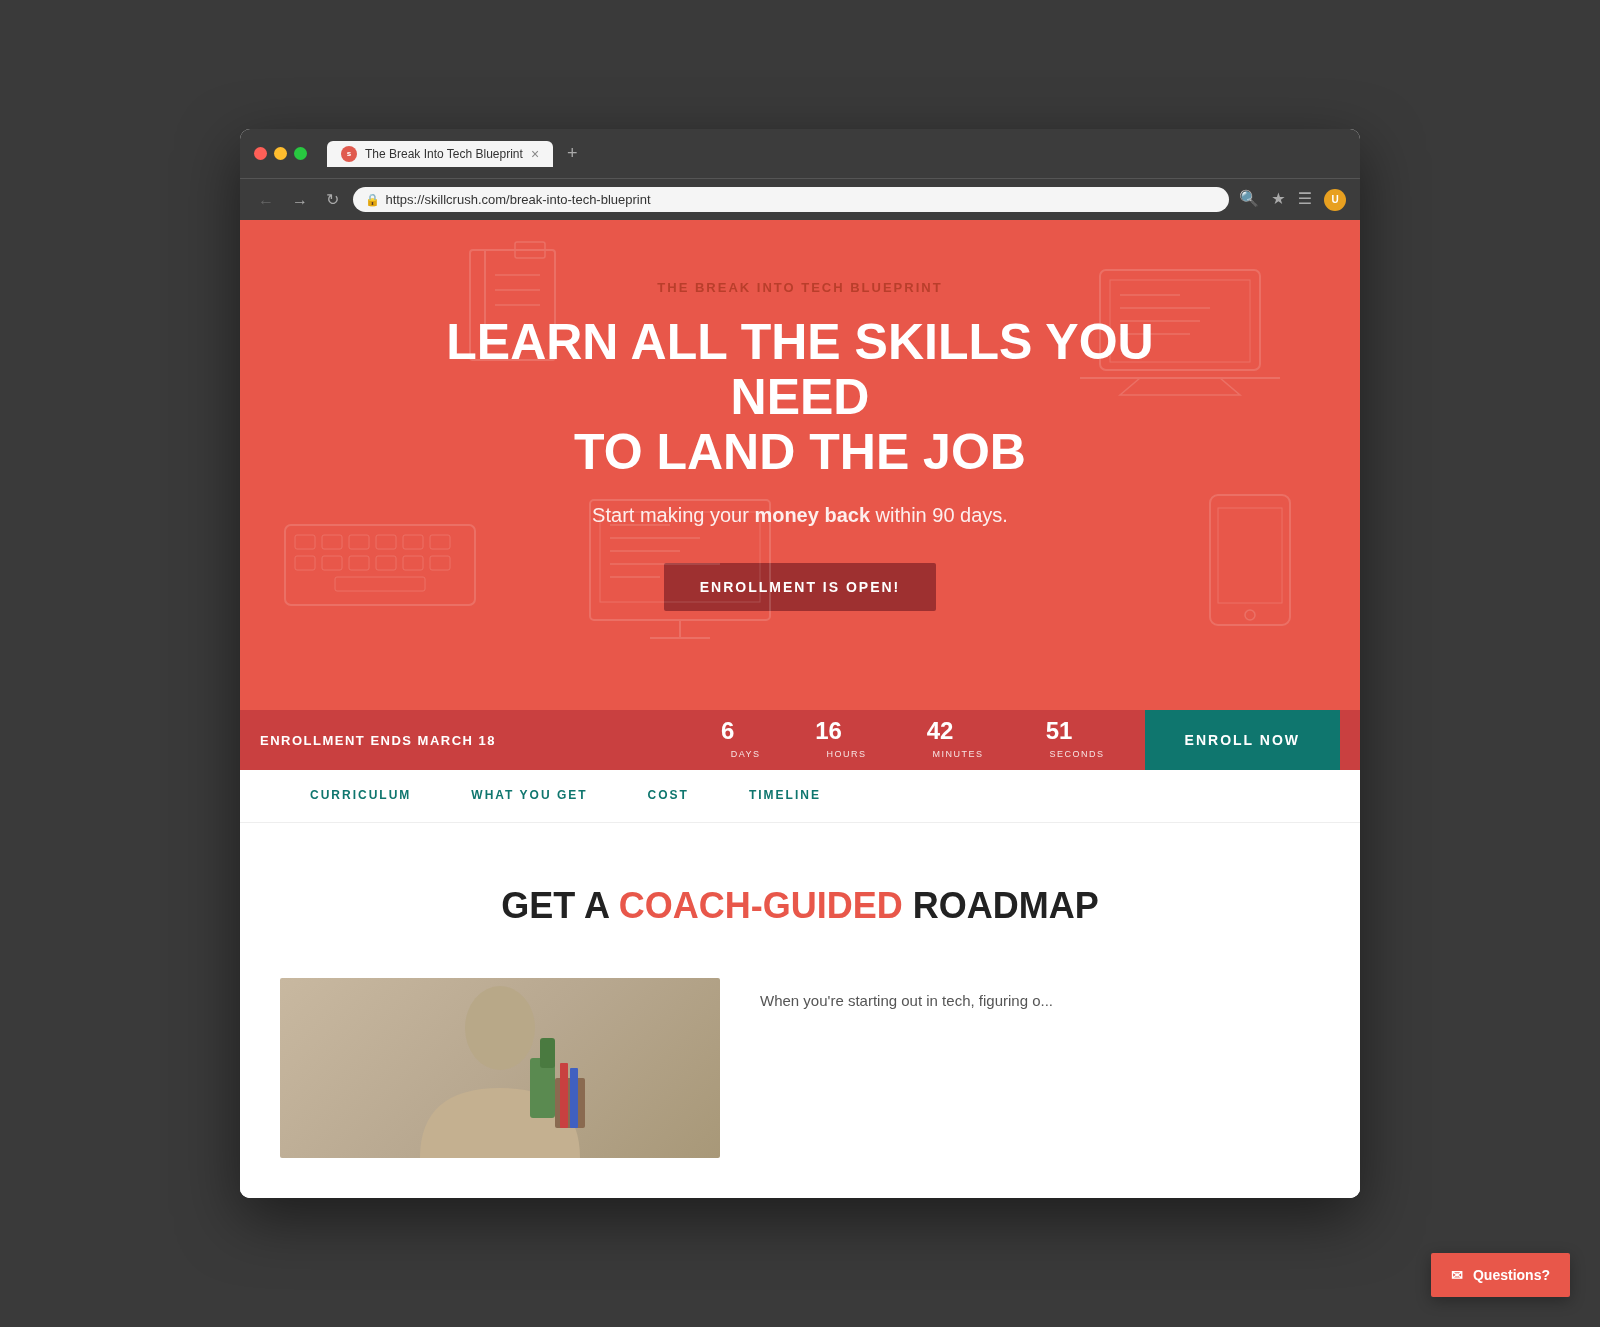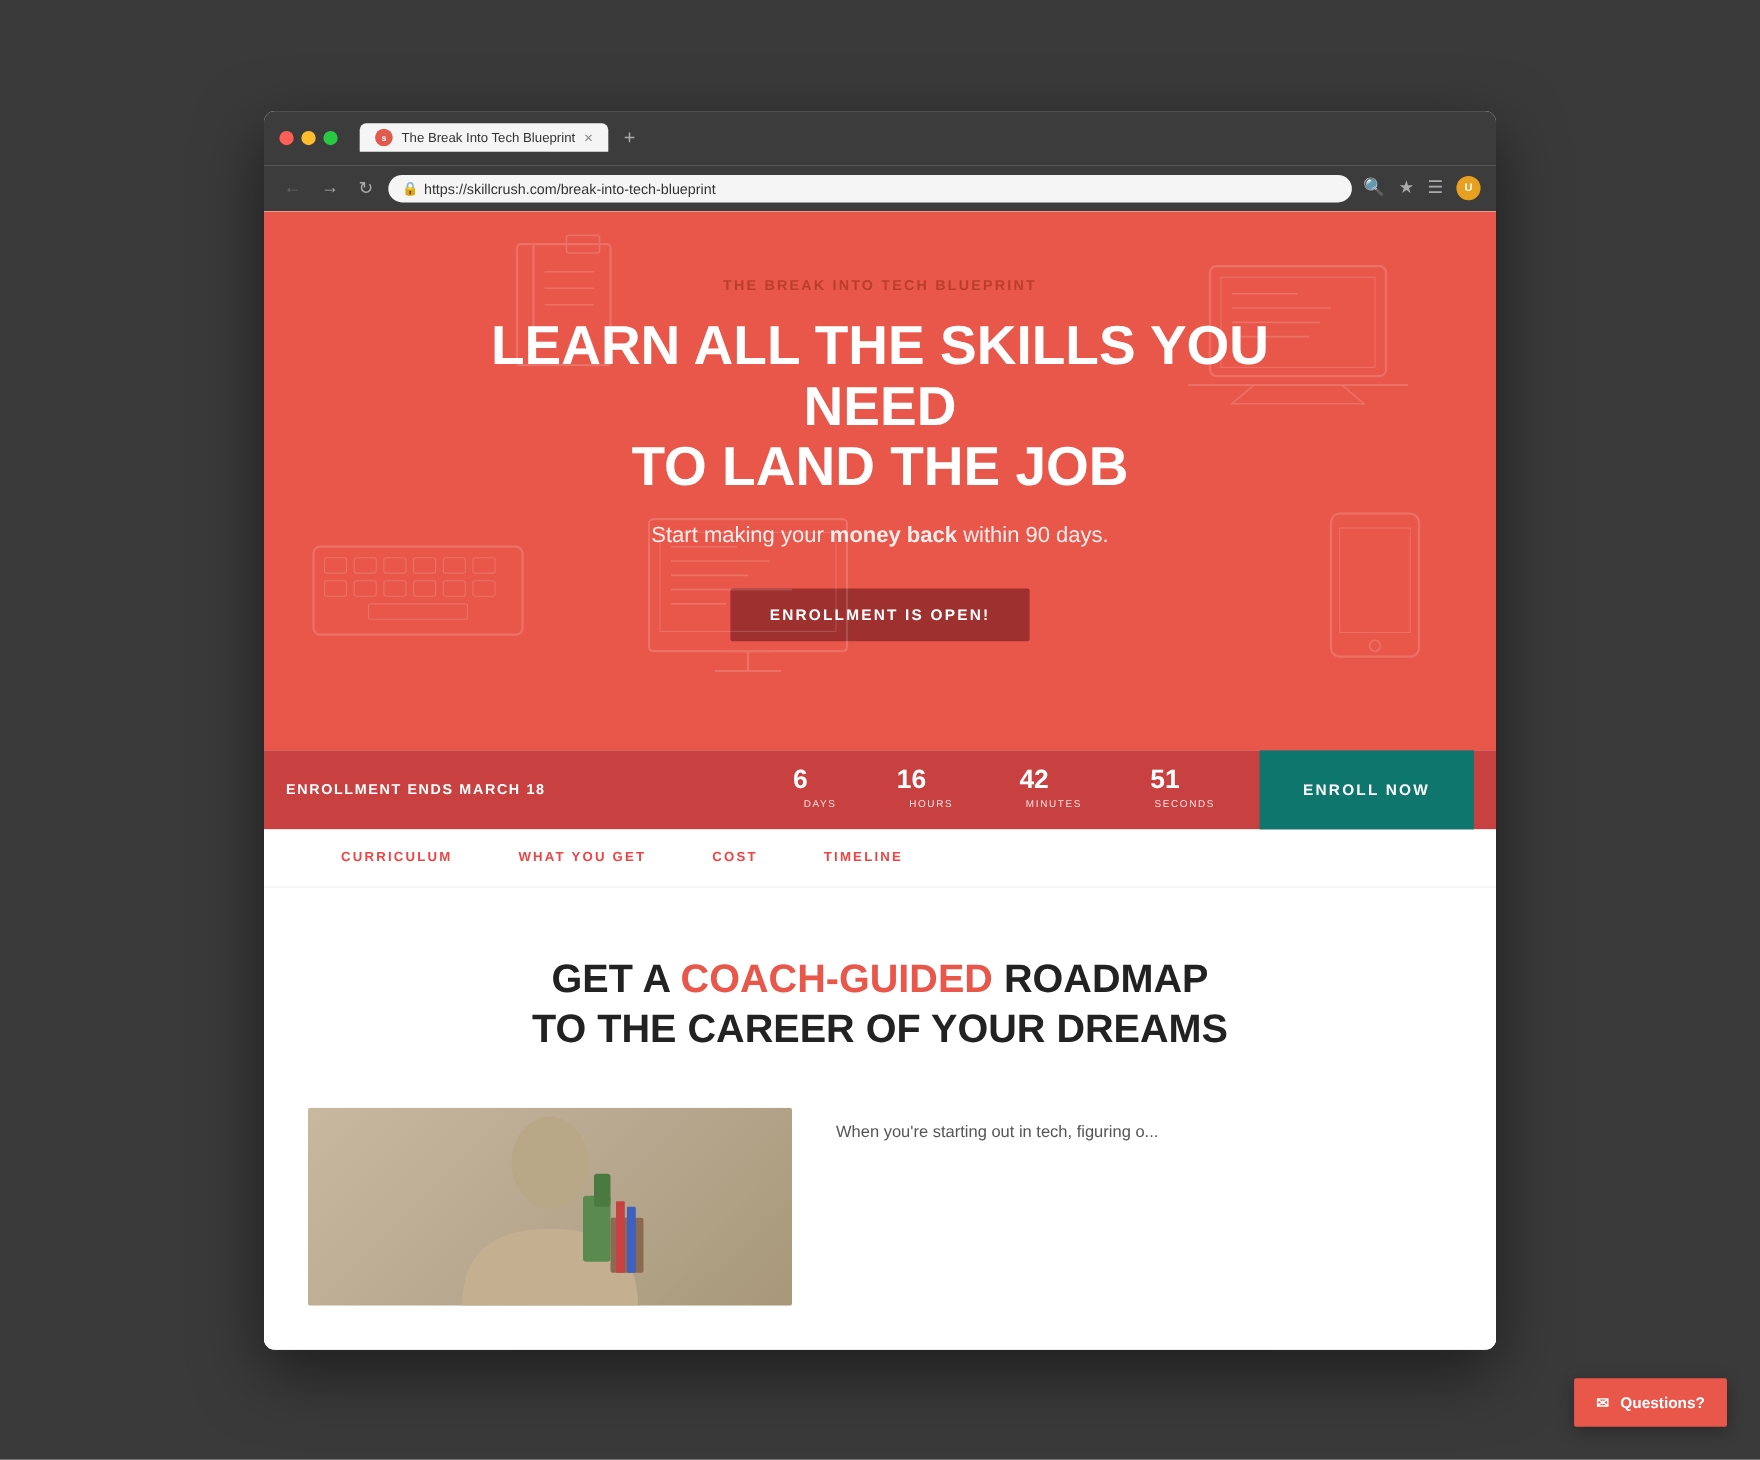--- a/index.html
+++ b/index.html
@@ -215,21 +215,21 @@
       cursor: pointer;
       border-radius: 2px;
     }
 
     
     .countdown-bar {
       background: #c94040;
       display: flex;
       align-items: center;
       padding: 0 20px;
-      height: 72px;
+      height: 60px;
     }
 
     .enrollment-ends {
       flex: 1;
       color: #fff;
       font-size: 13px;
       font-weight: 700;
       letter-spacing: 1.5px;
       text-transform: uppercase;
     }
@@ -281,21 +281,21 @@
       display: flex;
       padding: 0 40px;
     }
 
     .page-nav-item {
       padding: 18px 30px;
       font-size: 12px;
       font-weight: 700;
       letter-spacing: 2px;
       text-transform: uppercase;
-      color: #ef4444;
+      color: #0f766e;
       cursor: pointer;
       border-bottom: 2px solid transparent;
     }
 
     
     .main-section {
       background: #fff;
       padding: 60px 40px 40px;
     }
 
@@ -521,21 +521,20 @@
       </div>
       <div class="page-nav-item">
         <span>TIMELINE</span>
       </div>
     </div>
 
     <div class="main-section">
       <div class="section-heading">
         <h2>
           <span>GET A </span><span class="accent">COACH-GUIDED</span><span> ROADMAP</span><br>
-          <span>TO THE CAREER OF YOUR DREAMS</span>
         </h2>
       </div>
 
       <div class="content-row">
         <div class="content-image">
 
           <div class="image-placeholder-person">
             <svg width="200" height="180" viewBox="0 0 200 180">
 
               <ellipse cx="100" cy="50" rx="35" ry="42" fill="#b8a888"></ellipse>

